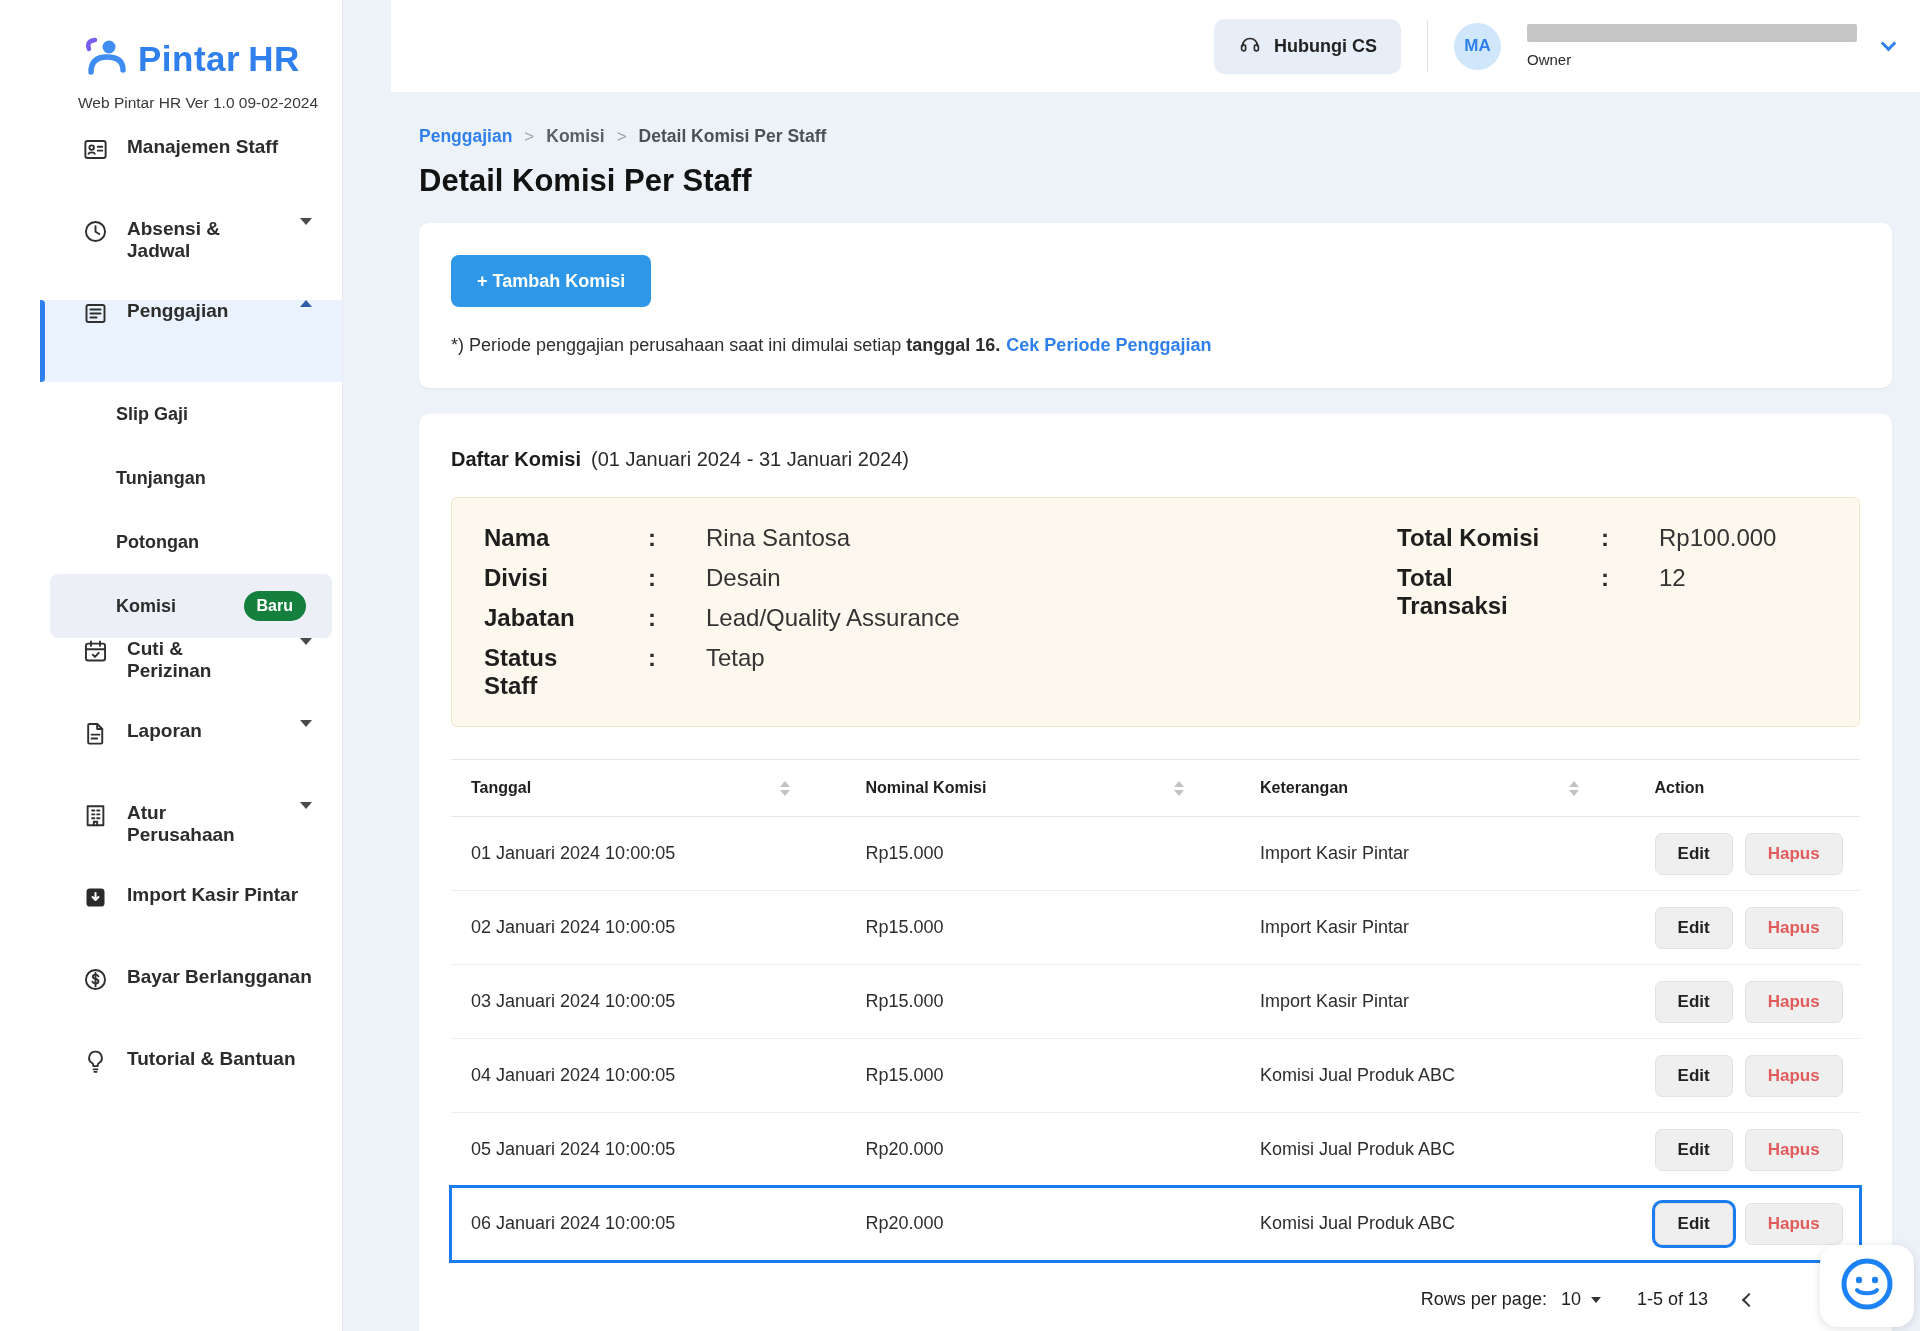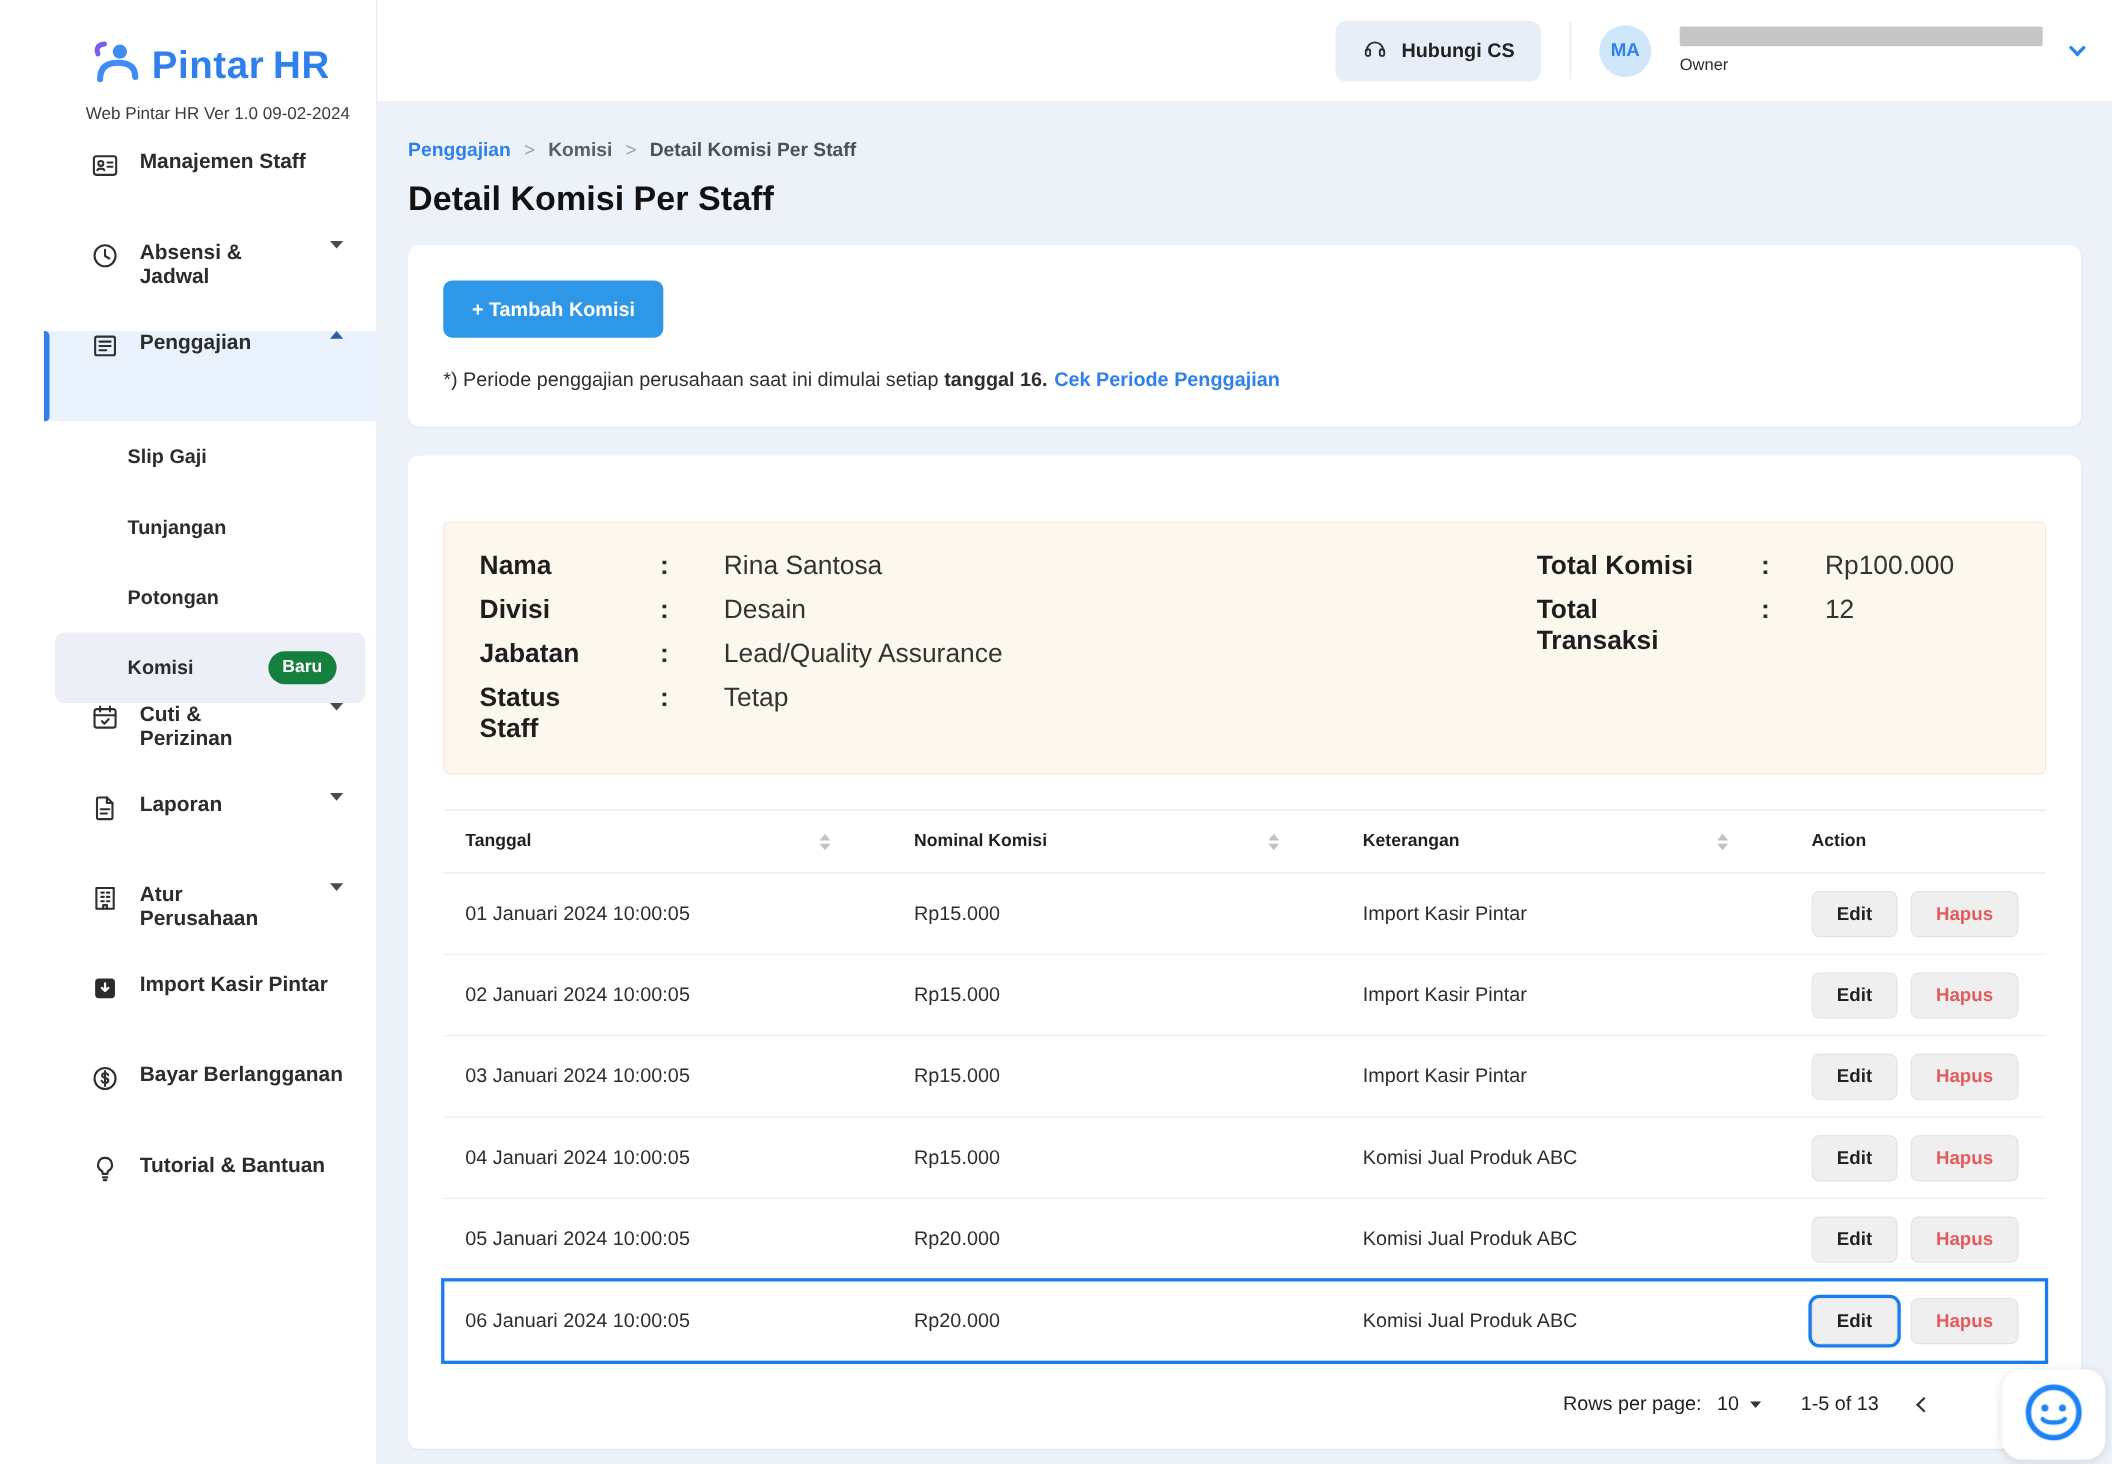--- a/index.html
+++ b/index.html
@@ -18,21 +18,21 @@
   .menu-item.active::before { content:""; position:absolute; left:0; top:0; bottom:0; width:5px; background:#2f80ed; border-radius:0 4px 4px 0; }
   .menu-item .micon { width:27px; height:27px; flex-shrink:0; display:flex; align-items:center; justify-content:center; }
   .menu-item .sp { flex:1; }
   .tri-down { width:0; height:0; border-left:6px solid transparent; border-right:6px solid transparent; border-top:7px solid #4a4a4a; }
   .tri-up { width:0; height:0; border-left:6px solid transparent; border-right:6px solid transparent; border-bottom:7px solid #2f5da8; }
   .submenu-item { display:flex; align-items:center; height:64px; margin:0 10px; padding-left:66px; font-size:18px; font-weight:600; color:#2c2c2c; border-radius:8px; cursor:pointer; }
   .submenu-item.active { background:#ecf0f6; }
   .badge { margin-left:auto; margin-right:26px; background:#15803d; color:#fff; font-size:16px; font-weight:700; padding:6px 13px; border-radius:15px; }
 
   
-  .main { flex:1; display:flex; flex-direction:column; }
+  .main { flex:1; display:flex; flex-direction:column;padding-left:48px; }
   .topbar { height:92px; background:#fff; display:flex; align-items:center; padding:0 26px 0 40px; gap:26px; flex-shrink:0; }
   .topbar .sp { flex:1; }
   .cs-btn { display:flex; align-items:center; gap:12px; background:#e8eef8; border:none; border-radius:10px; padding:13px 24px; font-family:inherit; font-size:18px; font-weight:700; color:#222; cursor:pointer; }
   .tdivider { width:1px; height:52px; background:#e2e2e2; }
   .avatar { width:47px; height:47px; border-radius:50%; background:#cfe6fb; color:#2f80ed; font-weight:700; font-size:17px; display:flex; align-items:center; justify-content:center; cursor:pointer; }
   .userblock { display:flex; flex-direction:column; gap:9px; }
   .redacted { width:330px; height:18px; background:#c6c6c6; border-radius:2px; }
   .role { font-size:15px; color:#2b2b2b; }
   .chev { display:inline-block; width:11px; height:11px; border-right:3px solid #2f80ed; border-bottom:3px solid #2f80ed; transform:rotate(45deg); margin-top:-5px; cursor:pointer; }
 
@@ -279,20 +279,24 @@
       <h1 class="page-title">Detail Komisi Per Staff</h1>
 
       <section class="card filter">
         <div class="filter-row">
           <button class="btn-primary">+ Tambah Komisi</button>
         </div>
         <p class="note"><span>*) Periode penggajian perusahaan saat ini dimulai setiap</span><b>tanggal 16.</b><span class="link">Cek Periode Penggajian</span></p>
       </section>
 
       <section class="card list">
+        <div class="list-title-row">
+          <span class="list-title">Daftar Komisi</span>
+          <span class="list-period">(01 Januari 2024 - 31 Januari 2024)</span>
+        </div>
 
         <div class="info-box">
           <div class="info-left">
             <div class="info-row">
               <span class="info-label">Nama</span>
                 <span class="colon"></span>
                 <span class="info-value">Rina Santosa</span>
             </div>
             <div class="info-row">
               <span class="info-label">Divisi</span>

